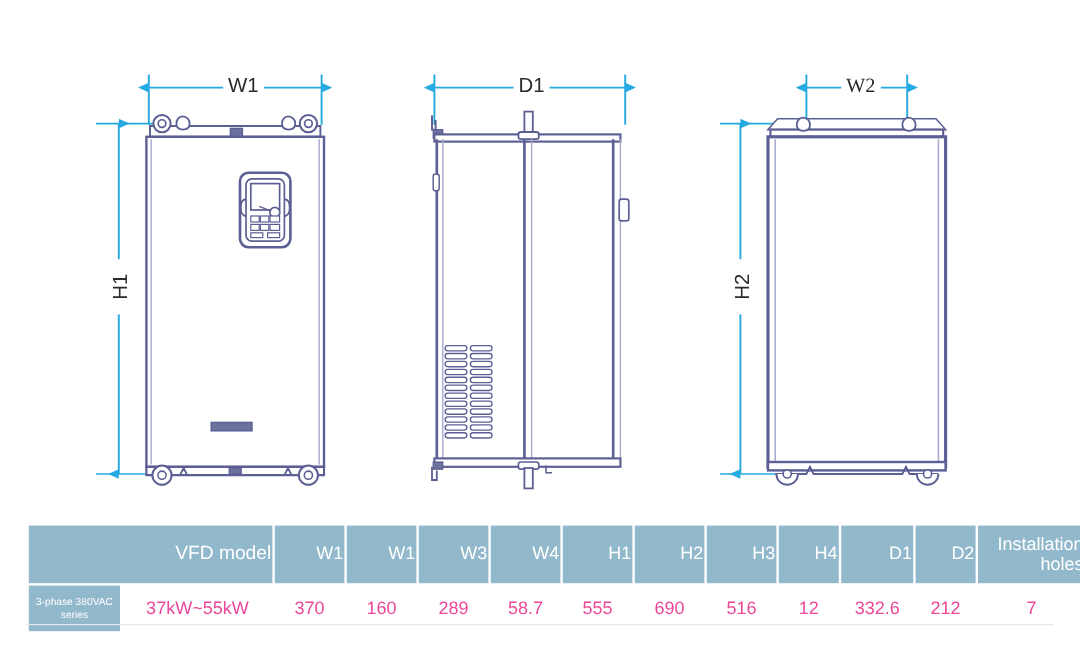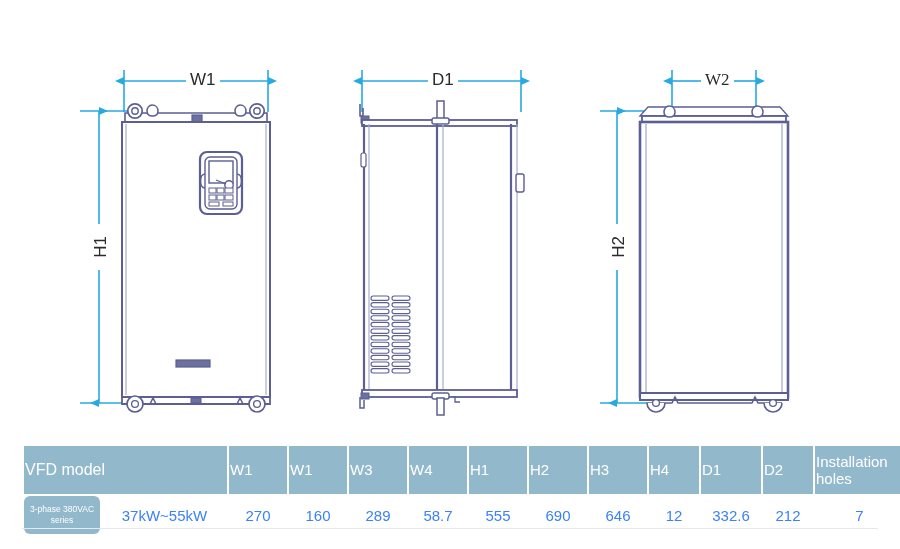--- a/index.html
+++ b/index.html
@@ -9,21 +9,21 @@
   }
   body {
     width: 900px;
     height: 549px;
     position: relative;
     font-family: "Liberation Sans", sans-serif;
     overflow: hidden;
   }
   #stage {
     position: absolute;
-    left: 0; top: 12px;
+    left: 0; top: 4px;
     width: 900px;
     height: 386px;
   }
   svg.draw {
     position: absolute;
     left: 0; top: 0;
     width: 900px;
     height: 549px;
   }
 
@@ -40,45 +40,44 @@
     width: 100%;
     table-layout: fixed;
   }
   table.spec th {
     background: #92b8cc;
     color: #ffffff;
     font-weight: normal;
     font-size: 15px;
     line-height: 1.15;
     height: 44px;
-    text-align: left;
+    text-align: right;
     vertical-align: middle;
     padding: 2px 1px;
     border: none;
   }
   table.spec th.model-head {
     font-size: 16px;
   }
   table.spec td {
     background: #ffffff;
-    color: #3b82f6;
+    color: #ec4899;
     font-size: 15px;
     height: 34px;
     text-align: center;
     vertical-align: middle;
     padding: 1px;
     border: none;
   }
   table.spec td.series-cell {
     background: #92b8cc;
     color: #ffffff;
     font-size: 8.5px;
     line-height: 1.25;
     padding: 2px 1px;
-    border-radius: 6px;
   }
   table.spec td.model-cell {
     font-size: 15px;
   }
   .tbl-underline {
     position: absolute;
     left: 22px;
     top: 516px;
     width: 856px;
     height: 1px;
@@ -321,27 +320,27 @@
           <th>H4</th>
           <th>D1</th>
           <th>D2</th>
           <th>Installation holes</th>
         </tr>
       </thead>
       <tbody>
         <tr>
           <td class="series-cell">3-phase 380VAC series</td>
           <td class="model-cell">37kW~55kW</td>
-          <td>270</td>
+          <td>370</td>
           <td>160</td>
           <td>289</td>
           <td>58.7</td>
           <td>555</td>
           <td>690</td>
-          <td>646</td>
+          <td>516</td>
           <td>12</td>
           <td>332.6</td>
           <td>212</td>
           <td>7</td>
         </tr>
       </tbody>
     </table>
   </div>
   <div class="tbl-underline"></div>
 

